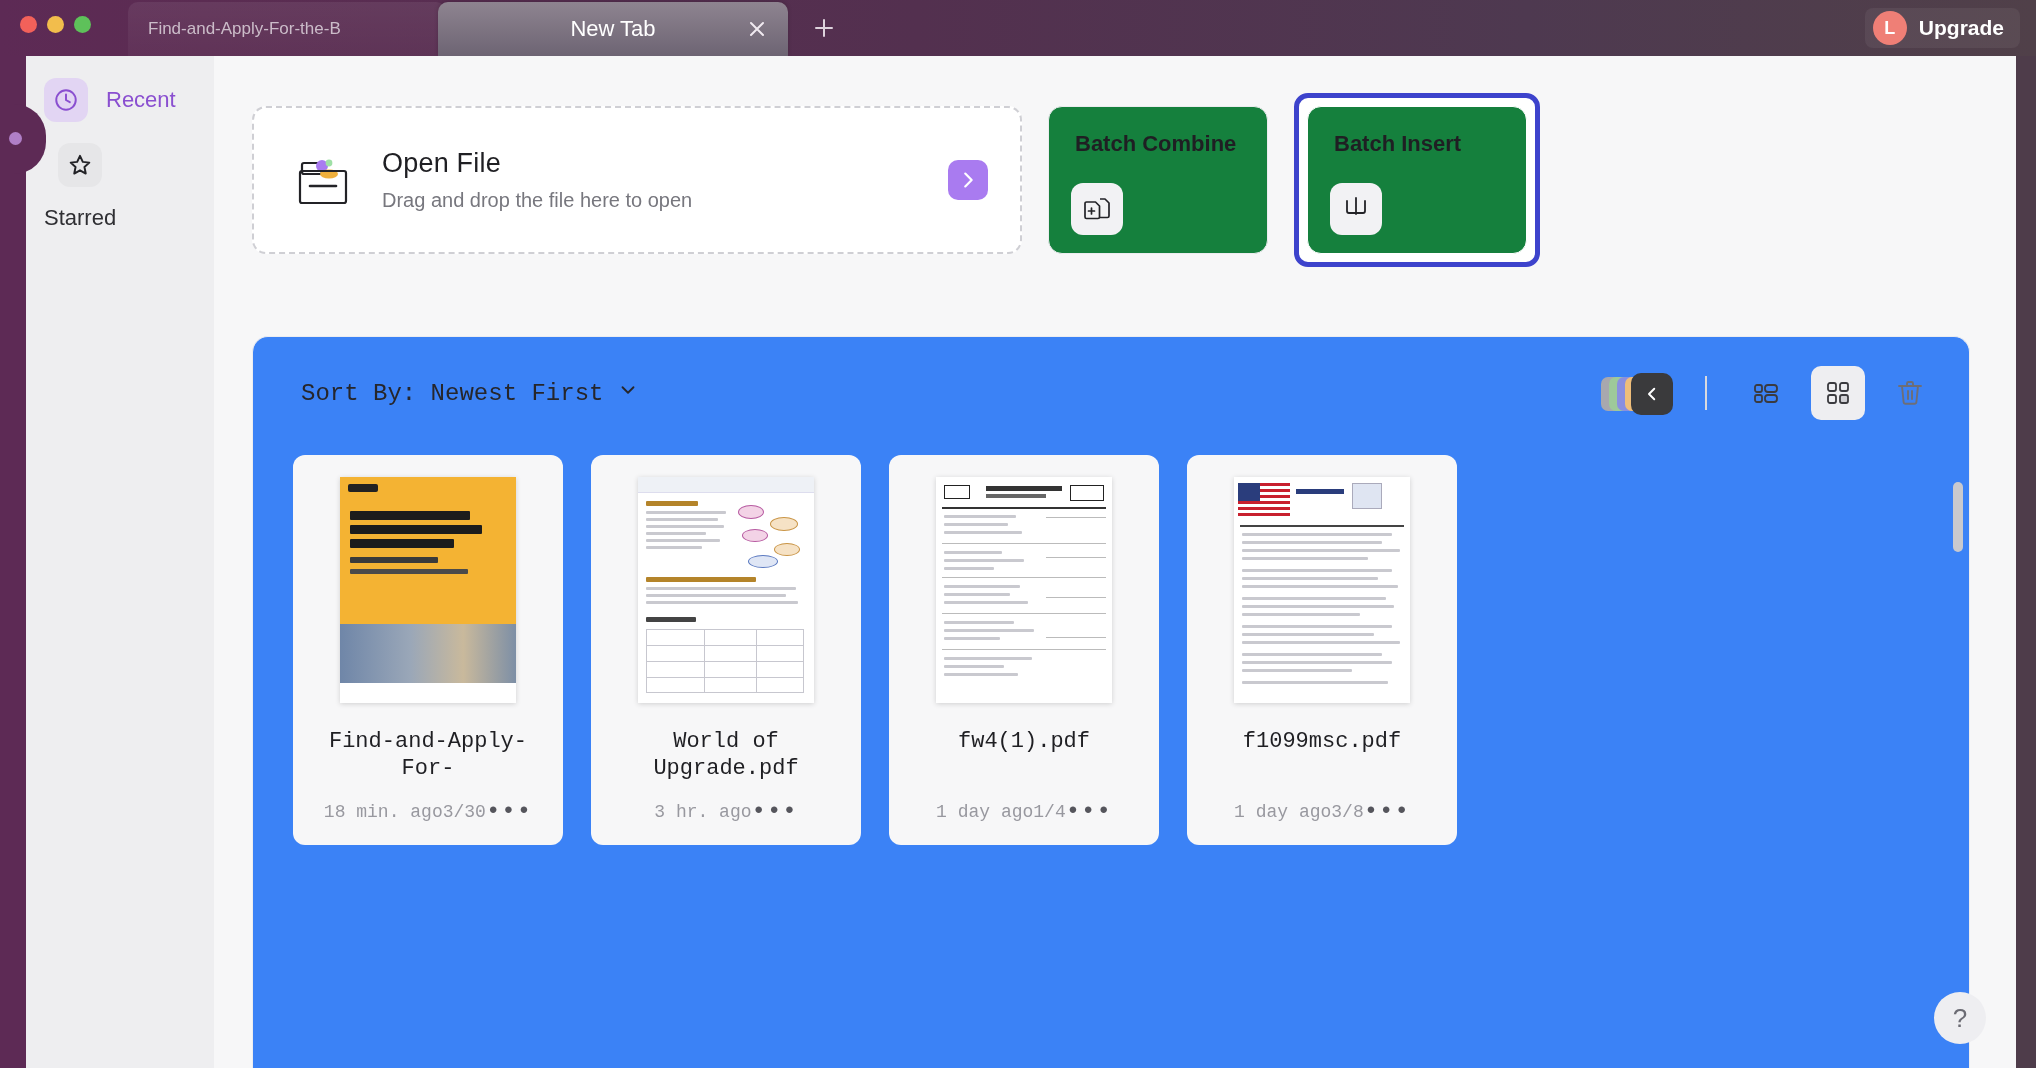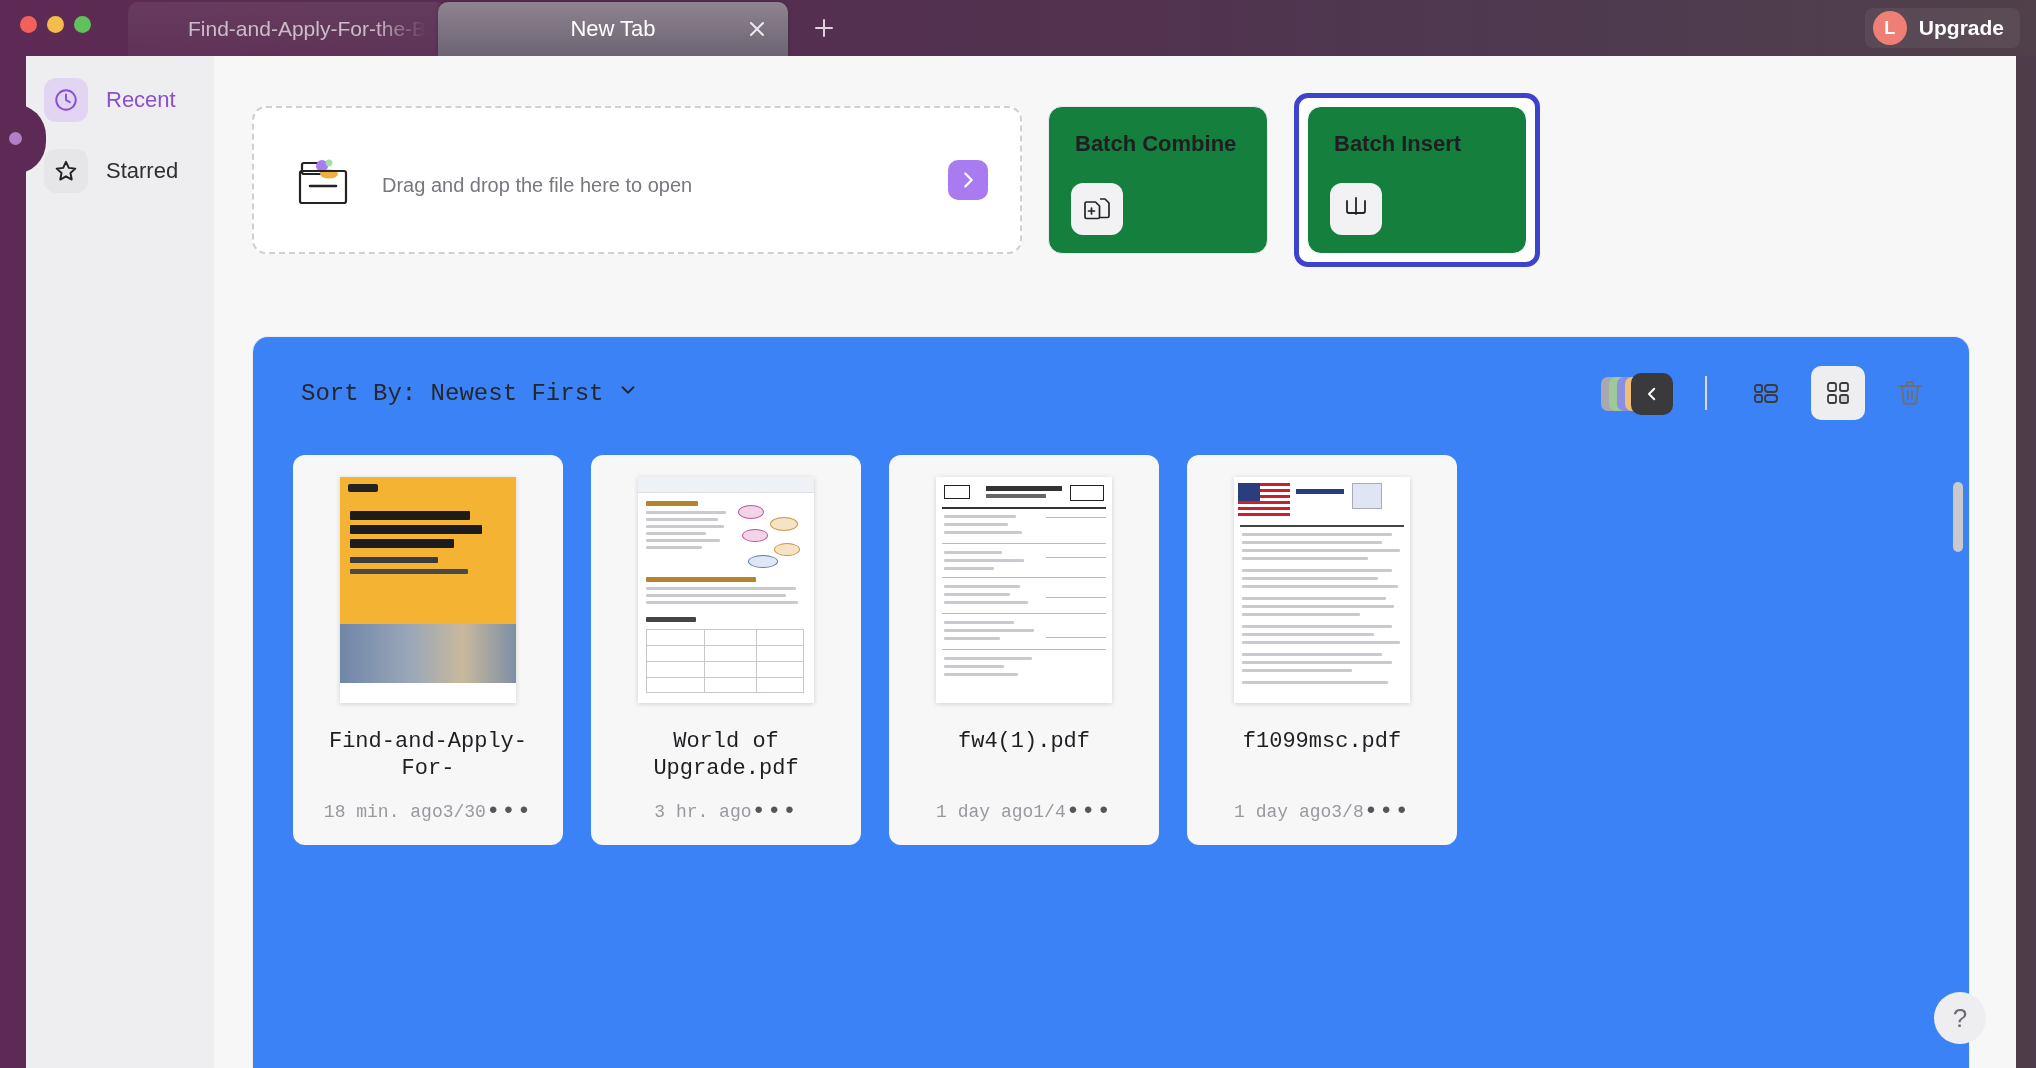--- a/index.html
+++ b/index.html
@@ -42,26 +42,25 @@
     display: flex; align-items: center;
     border-radius: 10px 10px 0 0;
     padding: 0 20px;
   }
   .tab-inactive {
     width: 318px;
     background: linear-gradient(180deg, rgba(255,255,255,0.07), rgba(255,255,255,0.03));
     color: #c8b9c6;
   }
   .tab-inactive .tab-title {
-    font-size: 21px; color: #cbbcc9;
+    font-size: 17px; color: #cbbcc9;
     white-space: nowrap; overflow: hidden;
     width: 282px;
     -webkit-mask-image: linear-gradient(90deg,#000 78%, transparent 100%);
             mask-image: linear-gradient(90deg,#000 78%, transparent 100%);
-            margin-left: 40px;
   }
   .tab-active {
     width: 350px; margin-left: -8px;
     background: linear-gradient(180deg,#8e8490 0%, #6d6473 100%);
     justify-content: center;
     box-shadow: 0 -1px 4px rgba(0,0,0,0.18);
   }
   .tab-active .tab-title {
     font-size: 22px; color: #ffffff; font-weight: 500;
     white-space: nowrap;
@@ -121,21 +120,21 @@
     cursor: pointer;
   }
   .side-item .si-icon {
     width: 44px; height: 44px; border-radius: 12px;
     display: flex; align-items: center; justify-content: center;
   }
   .si-label { font-size: 22px; }
   .side-recent { top: 22px; justify-content: space-between; }
   .side-recent .si-icon { background: #e2d5f3; }
   .side-recent .si-label { color: #8a4fd0; }
-  .side-starred { top: 93px; }
+  .side-starred { top: 87px; flex-direction: column; }
   .side-starred .si-icon { background: #e6e6e8; }
   .side-starred .si-label { color: #2f2f33; }
 
   
   .main {
     position: absolute; left: 214px; top: 56px;
     width: 1802px; height: 1012px;
     background: #f7f7f8;
   }
 
@@ -366,20 +365,21 @@
           <svg width="62" height="62" viewBox="0 0 62 62" fill="none">
             <rect x="8" y="14" width="20" height="11" rx="2" stroke="#232327" stroke-width="2.2"></rect>
             <circle cx="28" cy="17" r="6" fill="#a97bf0"></circle>
             <circle cx="35" cy="14" r="3.4" fill="#9fe0a6"></circle>
             <ellipse cx="35" cy="25" rx="9" ry="4.5" fill="#f0b03c"></ellipse>
             <path d="M8 22 h42 a2 2 0 0 1 2 2 v28 a2 2 0 0 1 -2 2 h-42 a2 2 0 0 1 -2 -2 v-28 a2 2 0 0 1 2 -2z" stroke="#232327" stroke-width="2.2" fill="#fff" fill-opacity=".0"></path>
             <path d="M16 37 H42" stroke="#232327" stroke-width="2.6" stroke-linecap="round"></path>
           </svg>
         </div>
         <div class="of-text">
+          <div class="of-title">Open File</div>
           <div class="of-sub">Drag and drop the file here to open</div>
         </div>
         <div class="of-arrow">
           <svg width="22" height="22" viewBox="0 0 24 24" fill="none" stroke="#fff" stroke-width="2.4" stroke-linecap="round" stroke-linejoin="round">
               <path d="M9 5 l7 7 -7 7"></path>
             </svg>
         </div>
       </div>
 
       <div class="tool-card">

